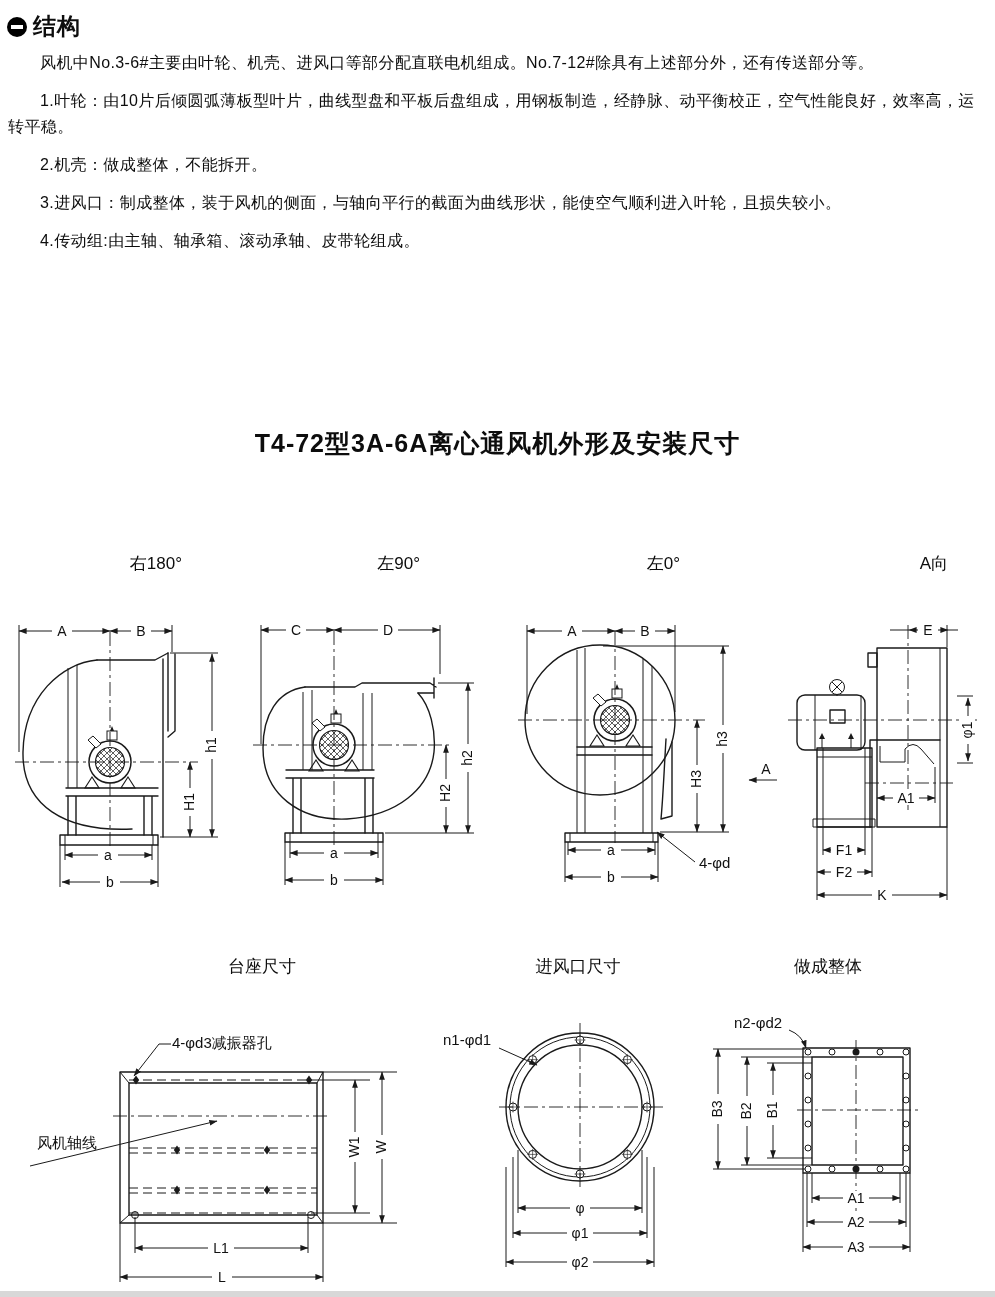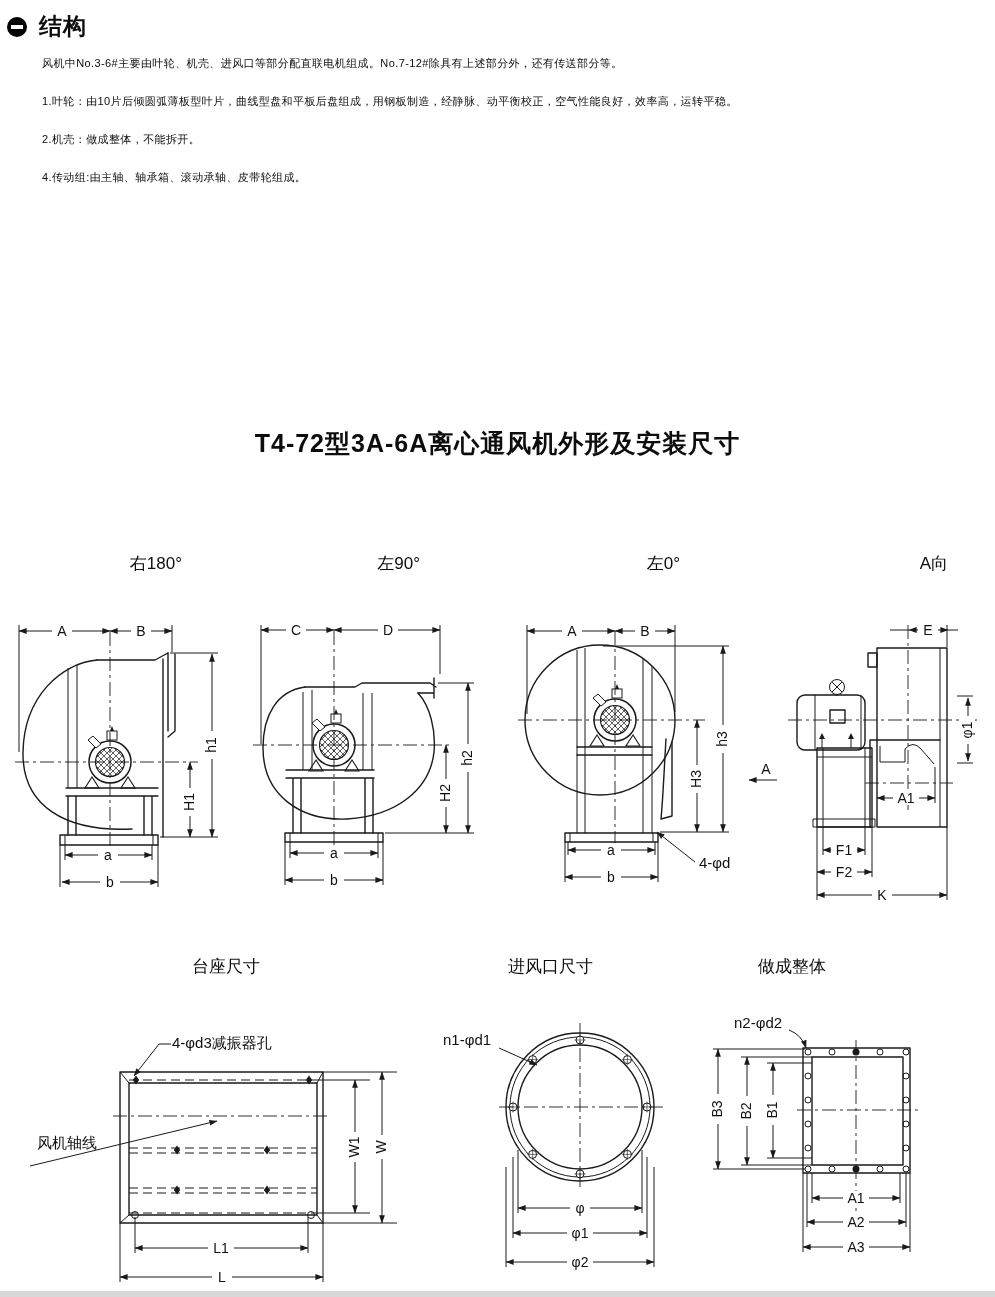--- a/index.html
+++ b/index.html
@@ -1,29 +1,29 @@
 <!DOCTYPE html>
 <html><head>
 <meta charset="utf-8">
 <style>
   html,body { margin:0; padding:0; background:#ffffff; }
   .page {
     position:relative; width:995px; height:1297px; background:#ffffff;
     font-family:"Liberation Sans","DejaVu Sans",sans-serif; color:#0d0d0d; overflow:hidden;
   }
-  .hdr { position:absolute; left:7px; top:11px; display:flex; align-items:center; gap:12px; }
+  .hdr { position:absolute; left:7px; top:11px; display:flex; align-items:center; gap:6px; }
   .hicon { width:20px; height:20px; border-radius:50%; background:#000; position:relative; flex:0 0 auto; }
   .hicon::after { content:""; position:absolute; left:4px; right:4px; top:8px; height:4px; background:#fff; }
   .htxt { font-size:23px; font-weight:bold; letter-spacing:1px; }
   .paras { position:absolute; left:8px; right:6px; top:50px; }
-  .paras p { margin:0 0 12px 12px; font-size:11px; line-height:26px; text-indent:2em; letter-spacing:0.4px; }
+  .paras p { margin:0 0 12px 0; font-size:16px; line-height:26px; text-indent:2em; letter-spacing:0.4px; }
   .fig-title { position:absolute; left:0; width:100%; top:427px; text-align:center;
                font-size:25px; font-weight:bold; letter-spacing:1px; }
   .vlab { position:absolute; top:552px; width:120px; text-align:right; font-size:17px; }
-  .blab { position:absolute; top:955px; width:140px; text-align:left; font-size:17px; }
+  .blab { position:absolute; top:955px; width:140px; text-align:center; font-size:17px; }
   svg.diag { position:absolute; }
   svg .o   { fill:none; stroke:#1a1a1a; stroke-width:1.4; stroke-linejoin:round; stroke-linecap:round; }
   svg .t   { fill:none; stroke:#1a1a1a; stroke-width:1; }
   svg .dm  { fill:none; stroke:#1a1a1a; stroke-width:1; }
   svg .cl  { fill:none; stroke:#1a1a1a; stroke-width:0.9; stroke-dasharray:14 4 3 4; }
   svg .dsh { fill:none; stroke:#1a1a1a; stroke-width:1; stroke-dasharray:9 5; }
   svg text.lb  { font:14px "Liberation Sans",sans-serif; fill:#111; text-anchor:middle; }
   svg text.lbs { font:15px "Liberation Sans",sans-serif; fill:#111; text-anchor:start; }
   svg .wb { fill:#ffffff; }
   .page-edge { position:absolute; left:0; right:0; bottom:0; height:6px; background:#d8d8d8; }
@@ -59,20 +59,21 @@
 
   <div class="hdr">
     <span class="hicon"></span>
     <span class="htxt">结构</span>
   </div>
 
   <div class="paras">
     <p>风机中No.3-6#主要由叶轮、机壳、进风口等部分配直联电机组成。No.7-12#除具有上述部分外，还有传送部分等。</p>
     <p>1.叶轮：由10片后倾圆弧薄板型叶片，曲线型盘和平板后盘组成，用钢板制造，经静脉、动平衡校正，空气性能良好，效率高，运转平稳。</p>
     <p>2.机壳：做成整体，不能拆开。</p>
+    <p>3.进风口：制成整体，装于风机的侧面，与轴向平行的截面为曲线形状，能使空气顺利进入叶轮，且损失较小。</p>
     <p>4.传动组:由主轴、轴承箱、滚动承轴、皮带轮组成。</p>
   </div>
 
   <div class="fig-title">T4-72型3A-6A离心通风机外形及安装尺寸</div>
 
   <div class="vlab" style="left:62px">右180°</div>
   <div class="vlab" style="left:300px">左90°</div>
   <div class="vlab" style="left:560px">左0°</div>
   <div class="vlab" style="left:828px">A向</div>
 

